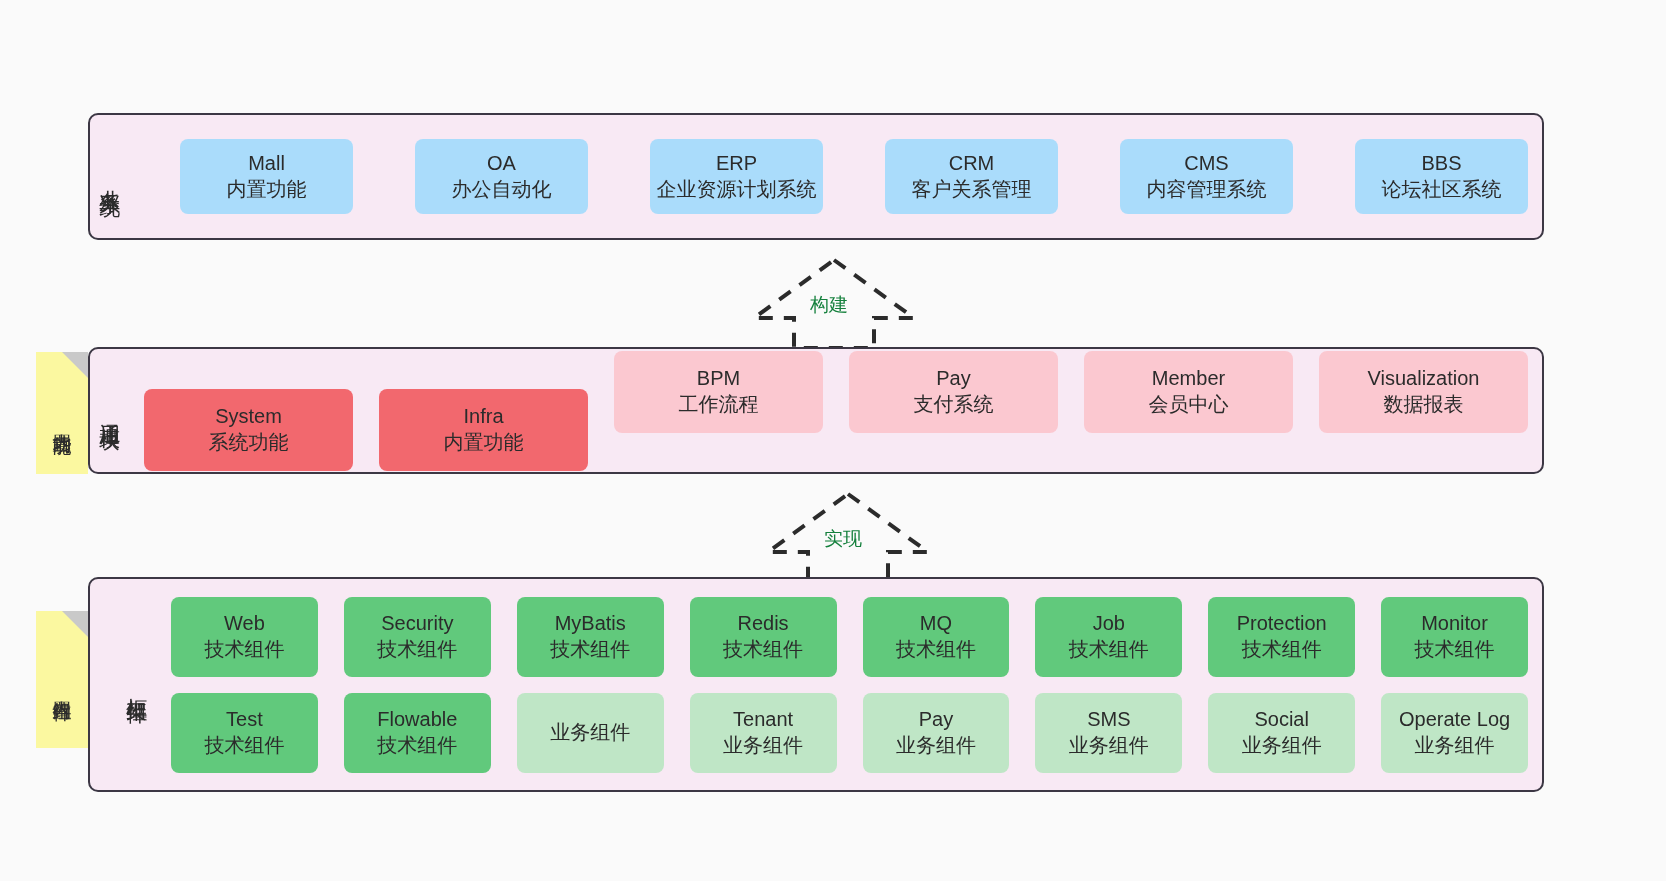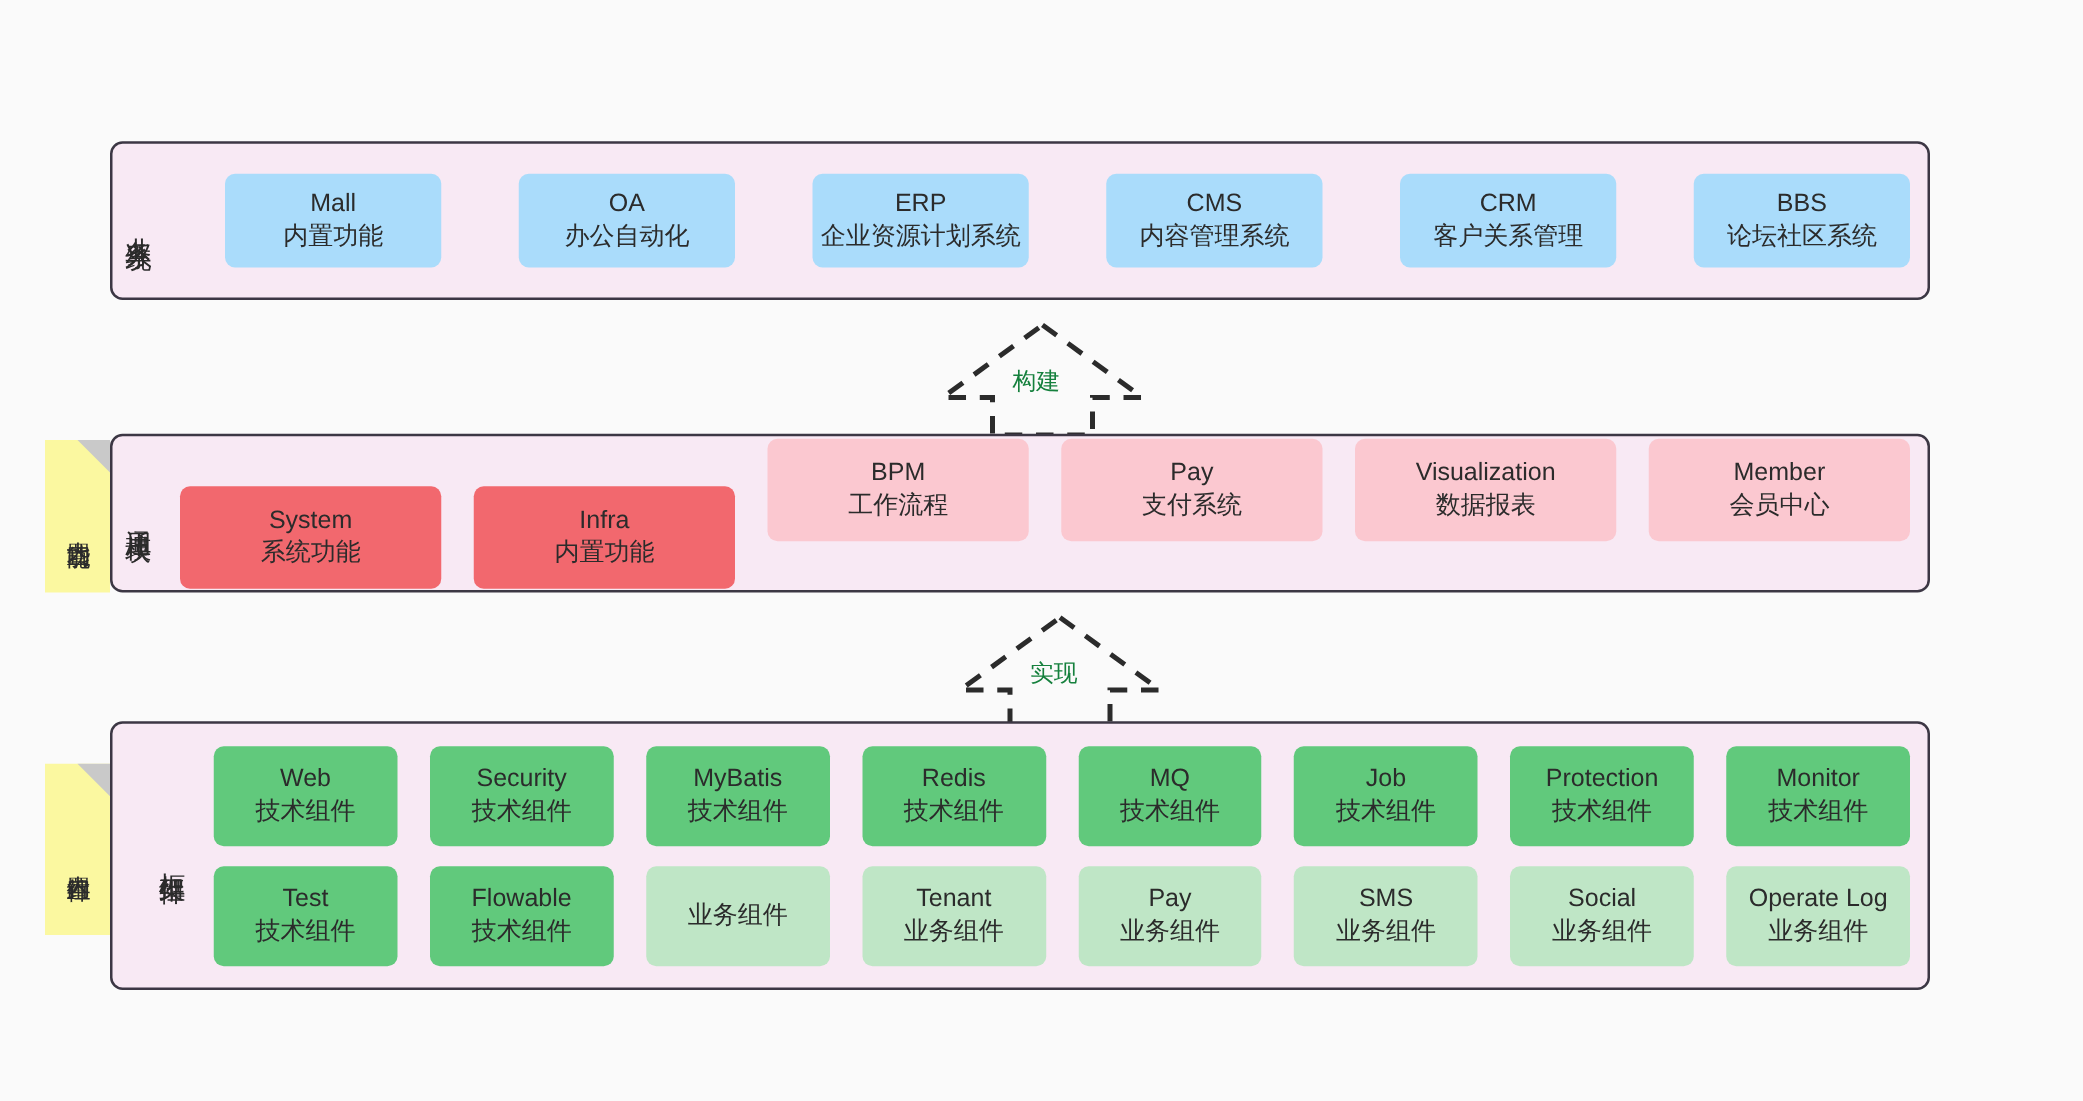--- a/index.html
+++ b/index.html
@@ -159,26 +159,26 @@
         </div>
         <div class="card c-blue">
           <span class="en">OA</span>
           <span class="cn">办公自动化</span>
         </div>
         <div class="card c-blue">
           <span class="en">ERP</span>
           <span class="cn">企业资源计划系统</span>
         </div>
         <div class="card c-blue">
+          <span class="en">CRM</span>
+          <span class="cn">客户关系管理</span>
+        </div>
+        <div class="card c-blue">
           <span class="en">CMS</span>
           <span class="cn">内容管理系统</span>
-        </div>
-        <div class="card c-blue">
-          <span class="en">CRM</span>
-          <span class="cn">客户关系管理</span>
         </div>
         <div class="card c-blue">
           <span class="en">BBS</span>
           <span class="cn">论坛社区系统</span>
         </div>
       </div>
     </div>
   </div>
 
   <div class="arrow-wrap" id="arrow-build">
@@ -206,26 +206,26 @@
         </div>
         <div class="card c-pink">
           <span class="en">BPM</span>
           <span class="cn">工作流程</span>
         </div>
         <div class="card c-pink">
           <span class="en">Pay</span>
           <span class="cn">支付系统</span>
         </div>
         <div class="card c-pink">
+          <span class="en">Member</span>
+          <span class="cn">会员中心</span>
+        </div>
+        <div class="card c-pink">
           <span class="en">Visualization</span>
           <span class="cn">数据报表</span>
-        </div>
-        <div class="card c-pink">
-          <span class="en">Member</span>
-          <span class="cn">会员中心</span>
         </div>
       </div>
     </div>
   </div>
 
   <div class="arrow-wrap" id="arrow-impl">
     <svg width="172" height="92" viewBox="0 0 172 92">
       <path d="M 86 4 L 166 62 L 126 62 L 126 92 L 46 92 L 46 62 L 6 62 Z" fill="none" stroke="#2b2b2b" stroke-width="4" stroke-dasharray="14,11" stroke-linejoin="miter"></path>
     </svg>
     <span class="arrow-label">实现</span>

